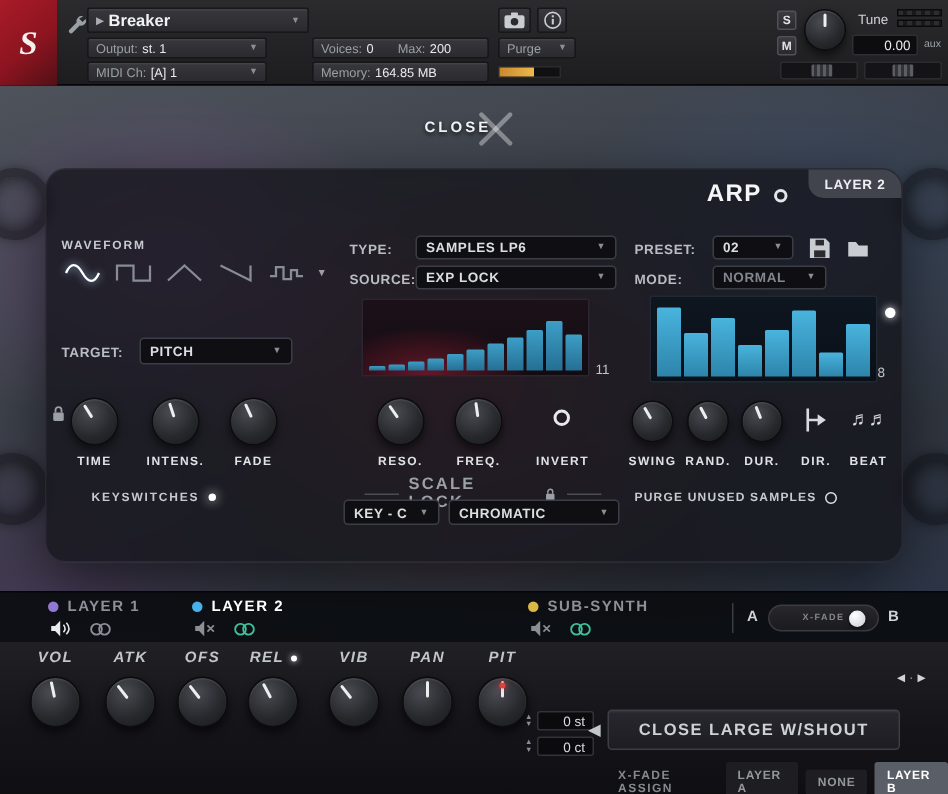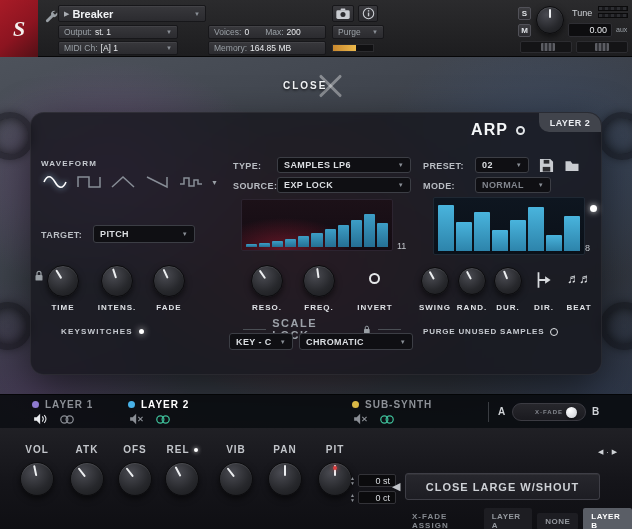--- a/index.html
+++ b/index.html
@@ -122,21 +122,21 @@
   .xpill { position:absolute; left:512px; top:8px; width:74px; height:18px; border-radius:9px;
     background:linear-gradient(#27272c,#1a1a1f); border:1px solid #3b3b42;
     display:flex; align-items:center; justify-content:center; }
   .xpill .xlbl { font-size:6px; font-weight:bold; letter-spacing:1px; color:#84888f; }
   .xknob { position:absolute; left:53px; top:2.5px; width:11px; height:11px; border-radius:50%;
     background:radial-gradient(circle at 35% 30%,#ffffff,#c9ccd2); box-shadow:0 1px 3px rgba(0,0,0,.6); }
 
   
   .bottom { position:absolute; left:0; top:428px; width:632px; height:101px;
     background:linear-gradient(#202025,#141419 55%,#0f0f13); }
-  .bgroup { position:absolute; top:16px; width:54px; text-align:center; }
+  .bgroup { position:absolute; top:5px; width:54px; text-align:center;font-style:italic; }
   .bgroup .blabel { font-size:10px; font-weight:bold; letter-spacing:1px; color:#c2c5ca;
     display:flex; align-items:center; justify-content:center; gap:4px; }
   .moddot { width:4px; height:4px; border-radius:50%; background:#fff; box-shadow:0 0 4px rgba(255,255,255,.9); display:inline-block; }
   .bknob { position:relative; width:34px; height:34px; margin:7px auto 0; border-radius:50%;
     border:1px solid #0c0c0e;
     background:radial-gradient(circle at 38% 30%,#4a4b52,#27282c 58%,#18191c);
     box-shadow:0 3px 6px rgba(0,0,0,.55), inset 0 1px 1px rgba(255,255,255,.10); }
   .reddot { position:absolute; left:calc(50% - 2px); top:3px; width:4px; height:4px; border-radius:50%;
     background:#e04040; box-shadow:0 0 4px rgba(255,80,80,.8); z-index:2; }
   .vrow { position:absolute; display:flex; align-items:center; gap:3px; }

